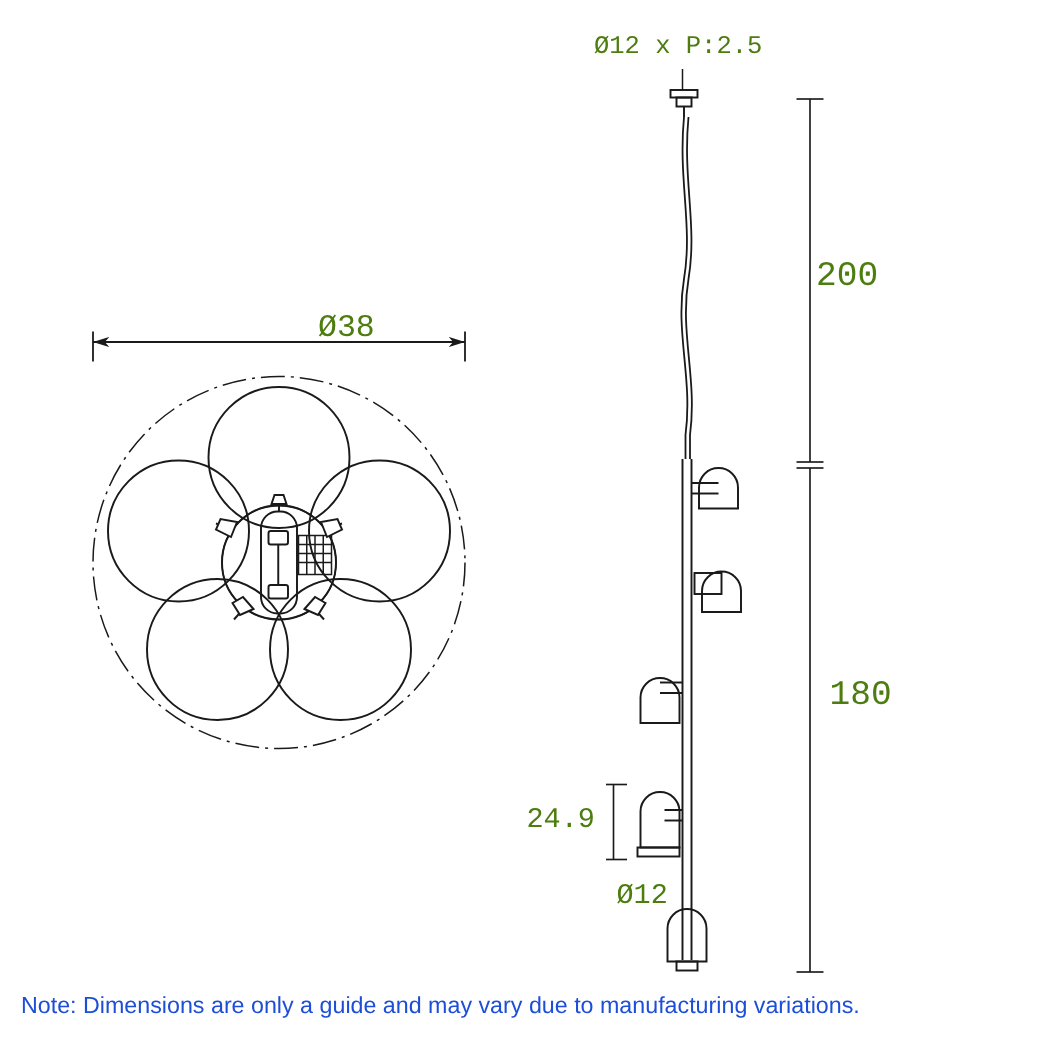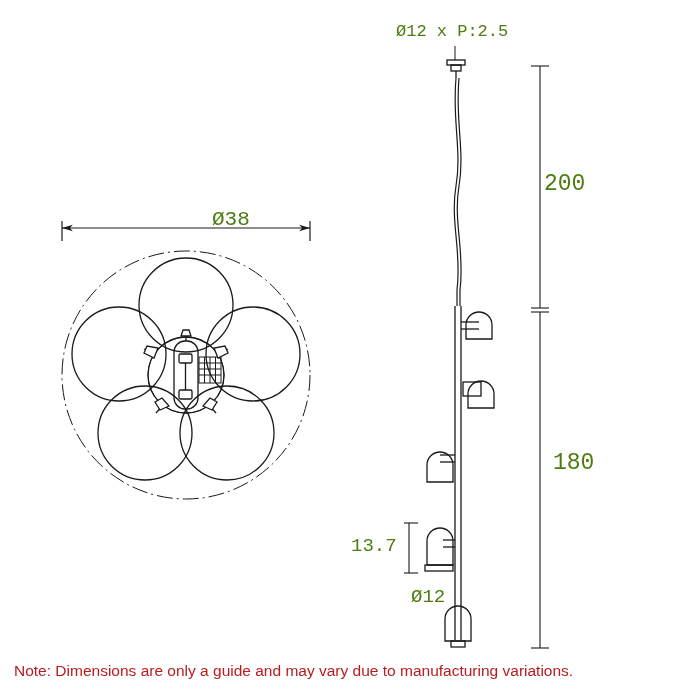--- a/index.html
+++ b/index.html
@@ -64,21 +64,21 @@
     left: 411px;
     top: 586px;
     font-size: 19px;
     text-align: right;
   }
   .note {
     position: absolute;
     left: 14px;
     top: 662px;
     font-size: 15.5px;
-    color: #b91c1c;
+    color: #1d4ed8;
   }
 </style>
 </head>
 <body>
 
 <div id="stage">
 
   <svg id="drawing" viewBox="0 0 700 700">
     <defs>
       <marker id="arrL" markerWidth="10" markerHeight="8" refX="9" refY="4" orient="auto">
@@ -218,18 +218,18 @@
   </svg>
 
   <div class="lbl lbl-dia38">Ø38</div>
 
   <div class="lbl lbl-thread">Ø12 x P:2.5</div>
 
   <div class="lbl lbl-200">200</div>
 
   <div class="lbl lbl-150">180</div>
 
-  <div class="lbl lbl-155">13.7</div>
+  <div class="lbl lbl-155">24.9</div>
 
   <div class="lbl lbl-dia12">Ø12</div>
 
   <div class="note">Note: Dimensions are only a guide and may vary due to manufacturing variations.</div>
 </div>
 
 </body></html>

